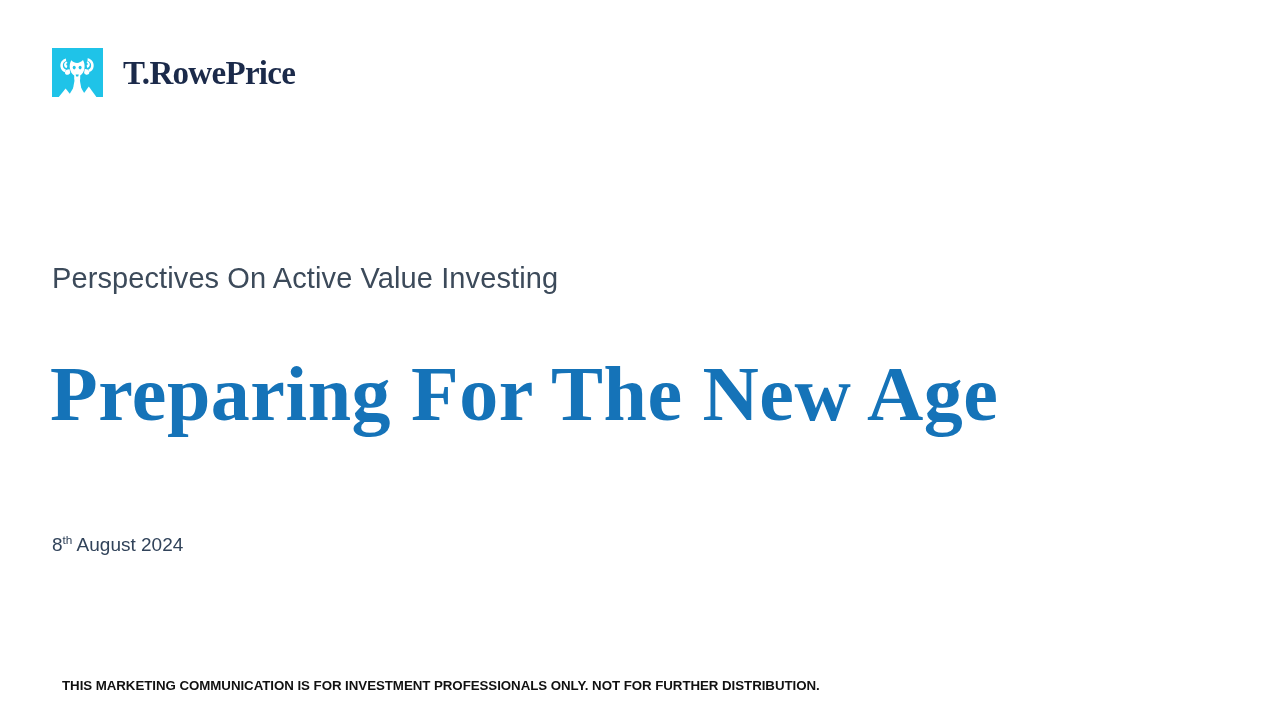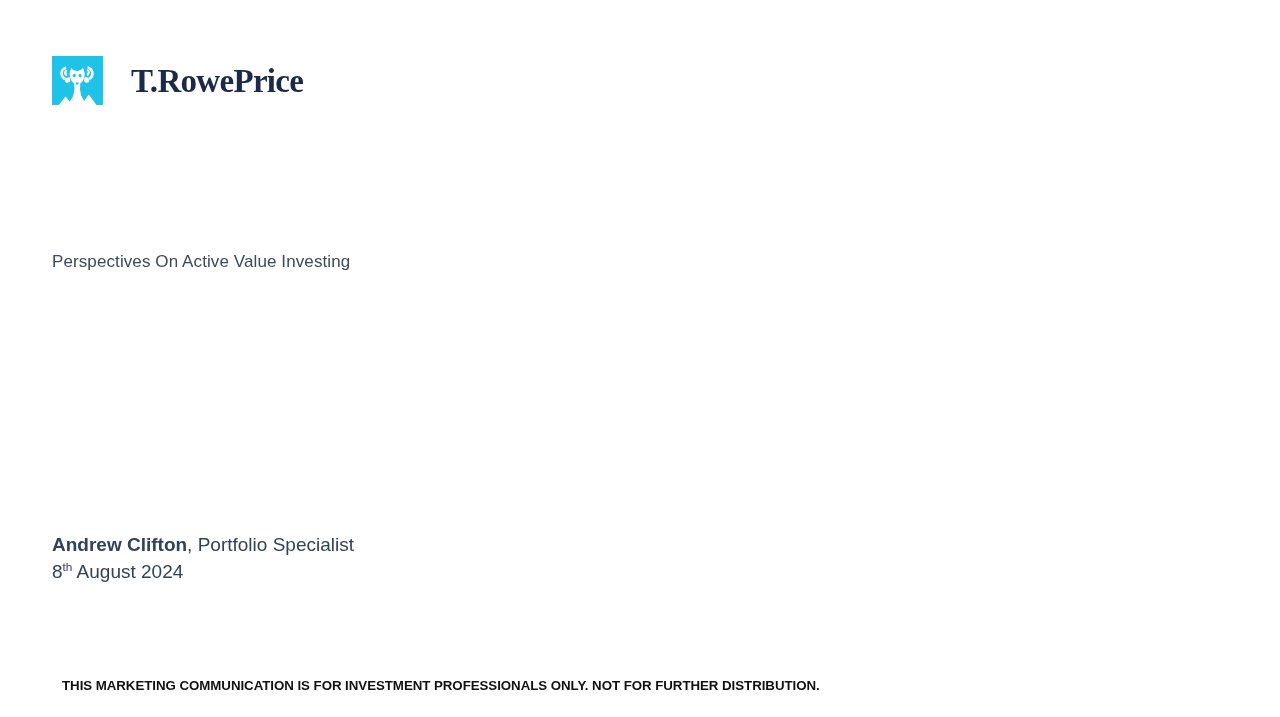--- a/index.html
+++ b/index.html
@@ -18,24 +18,24 @@
     width: 1280px;
     height: 717px;
     background: #ffffff;
     overflow: hidden;
   }
 
   
   .logo-lockup {
     position: absolute;
     left: 52px;
-    top: 56px;
+    top: 48px;
     display: flex;
     align-items: center;
-    gap: 28px;
+    gap: 20px;
   }
   .logo-mark {
     width: 51px;
     height: 49px;
     display: block;
     flex: 0 0 auto;
   }
   .logo-wordmark {
     font-family: "Liberation Serif", "DejaVu Serif", serif;
     font-size: 33px;
@@ -44,23 +44,23 @@
     letter-spacing: -0.7px;
     line-height: 1;
     white-space: nowrap;
     transform: translateY(1px);
   }
 
   
   .eyebrow {
     position: absolute;
     left: 52px;
-    top: 252px;
+    top: 262px;
     font-family: "Liberation Sans", sans-serif;
-    font-size: 17px;
+    font-size: 29px;
     font-weight: 400;
     color: #3c4a5a;
     letter-spacing: 0.1px;
     white-space: nowrap;
   }
 
   .headline {
     position: absolute;
     left: 50px;
     top: 303px;
@@ -148,21 +148,21 @@
         <ellipse cx="28.1" cy="19.6" rx="1.5" ry="1.8"></ellipse>
 
         <path d="M23.6 26.4 L26.8 26.4 L26.2 28.6 L24.2 28.6 Z"></path>
       </g>
     </svg>
     <div class="logo-wordmark">T.RowePrice</div>
   </div>
 
   <div class="eyebrow">Perspectives On Active Value Investing</div>
 
+  <h1 class="headline">Preparing For The New Age</h1>
 
   <div class="byline">
-    <div><span class="author-name">Andrew Clifton</span><span class="author-role">, Portfolio Specialist</span></div>
     <div class="date-line"><span>8</span><sup>th</sup><span> August 2024</span></div>
   </div>
 
   <div class="disclaimer">THIS MARKETING COMMUNICATION IS FOR INVESTMENT PROFESSIONALS ONLY. NOT FOR FURTHER DISTRIBUTION.</div>
 
 </div>
 
 </body></html>

